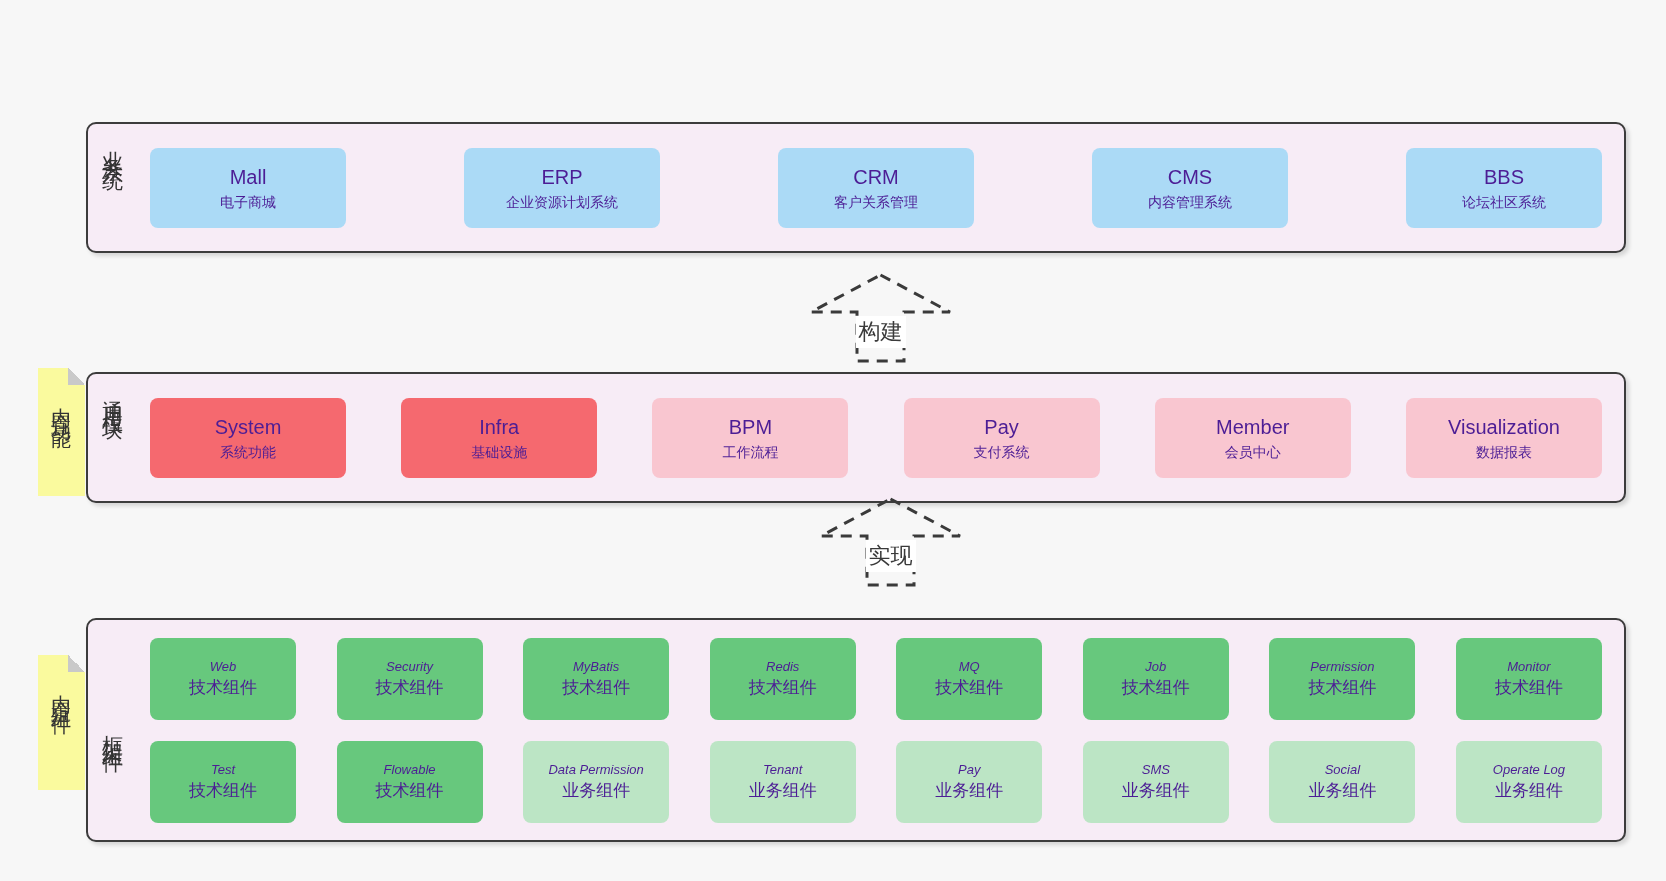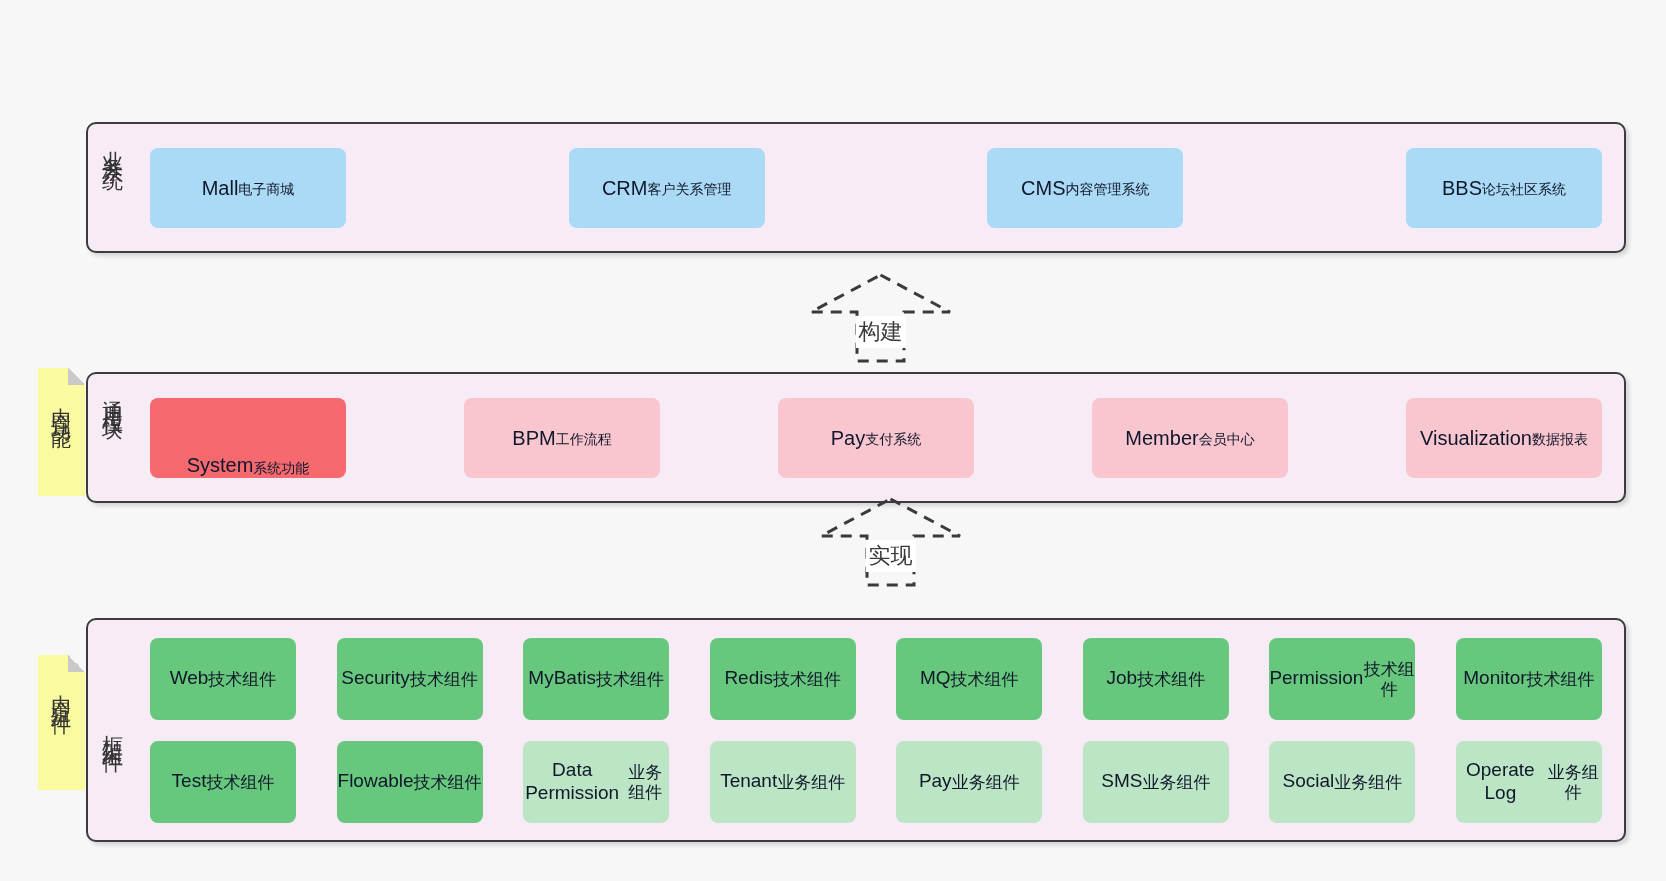--- a/index.html
+++ b/index.html
@@ -30,31 +30,31 @@
   .band-content{
     flex:1;display:flex;align-items:center;justify-content:space-between;
     padding:0 22px 0 12px;
   }
   .band-3 .band-content{
     flex-direction:column;justify-content:center;align-items:stretch;
     gap:21px;padding:18px 22px 18px 12px;
   }
   .brow{display:flex;justify-content:space-between;align-items:center;}
   .box{
-    border-radius:8px;display:flex;flex-direction:row;align-items:center;
-    justify-content:center;text-align:center;color:#0f172a;
+    border-radius:8px;display:flex;flex-direction:column;align-items:center;
+    justify-content:center;text-align:center;color:#4c1d95;
   }
   .band-1 .box,.band-2 .box{width:196px;height:80px;}
   .band-3 .box{width:146px;height:82px;}
   .box .en{font-size:20px;line-height:1.3;}
   .box .zh{font-size:14px;line-height:1.3;margin-top:3px;}
-  .band-3 .box .en{font-size:19px;line-height:1.2;}
+  .band-3 .box .en{font-size:13px;line-height:1.2;font-style:italic;}
   .band-3 .box .zh{font-size:17px;line-height:1.2;margin-top:3px;}
   .c-blue{background:#abdaf6;}
-  .c-red{background:#f5696f;align-items:flex-end;}
+  .c-red{background:#f5696f;}
   .c-pink{background:#f9c6d0;}
   .c-green{background:#67c87d;}
   .c-lgreen{background:#bce5c5;}
   .sticky{
     position:absolute;left:38px;width:47px;background:#fafa9e;
     display:flex;justify-content:center;
   }
   .sticky-1{top:368px;height:128px;padding-top:24px;box-sizing:border-box;}
   .sticky-2{top:655px;height:135px;padding-top:24px;box-sizing:border-box;}
   .sticky .vtext{font-size:20px;letter-spacing:7px;}
@@ -78,20 +78,24 @@
 <div class="band band-1">
   <div class="band-label">
     <div class="vtext">业务系统</div>
   </div>
   <div class="band-content">
     <div class="box c-blue">
       <div class="en">Mall</div>
       <div class="zh">电子商城</div>
     </div>
     <div class="box c-blue">
+      <div class="en">ERP</div>
+      <div class="zh">企业资源计划系统</div>
+    </div>
+    <div class="box c-blue">
       <div class="en">CRM</div>
       <div class="zh">客户关系管理</div>
     </div>
     <div class="box c-blue">
       <div class="en">CMS</div>
       <div class="zh">内容管理系统</div>
     </div>
     <div class="box c-blue">
       <div class="en">BBS</div>
       <div class="zh">论坛社区系统</div>
@@ -112,20 +116,24 @@
 </div>
 <div class="band band-2">
   <div class="band-label">
     <div class="vtext">通用模块</div>
   </div>
   <div class="band-content">
     <div class="box c-red">
       <div class="en">System</div>
       <div class="zh">系统功能</div>
     </div>
+    <div class="box c-red">
+      <div class="en">Infra</div>
+      <div class="zh">基础设施</div>
+    </div>
     <div class="box c-pink">
       <div class="en">BPM</div>
       <div class="zh">工作流程</div>
     </div>
     <div class="box c-pink">
       <div class="en">Pay</div>
       <div class="zh">支付系统</div>
     </div>
     <div class="box c-pink">
       <div class="en">Member</div>

